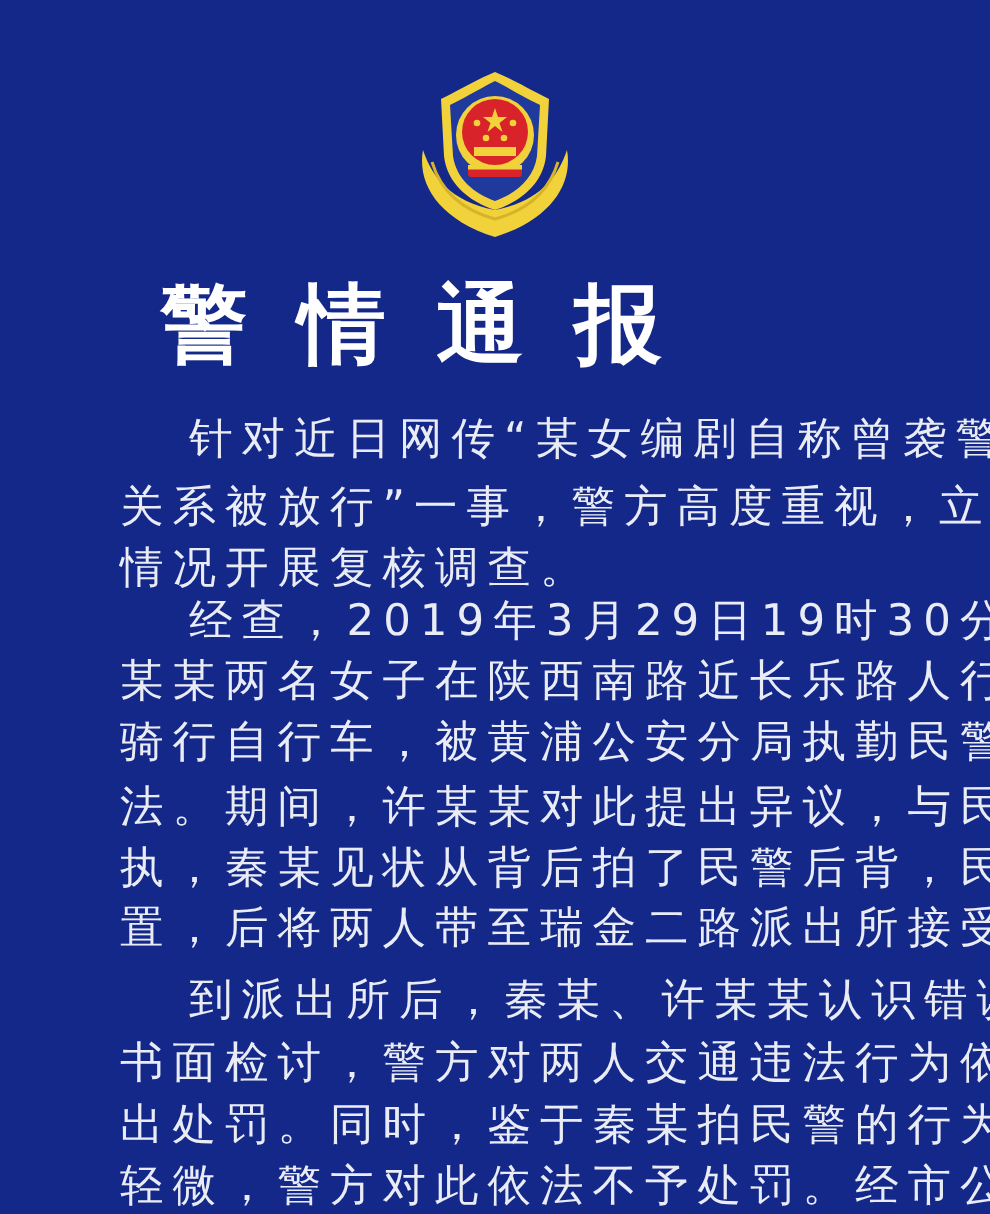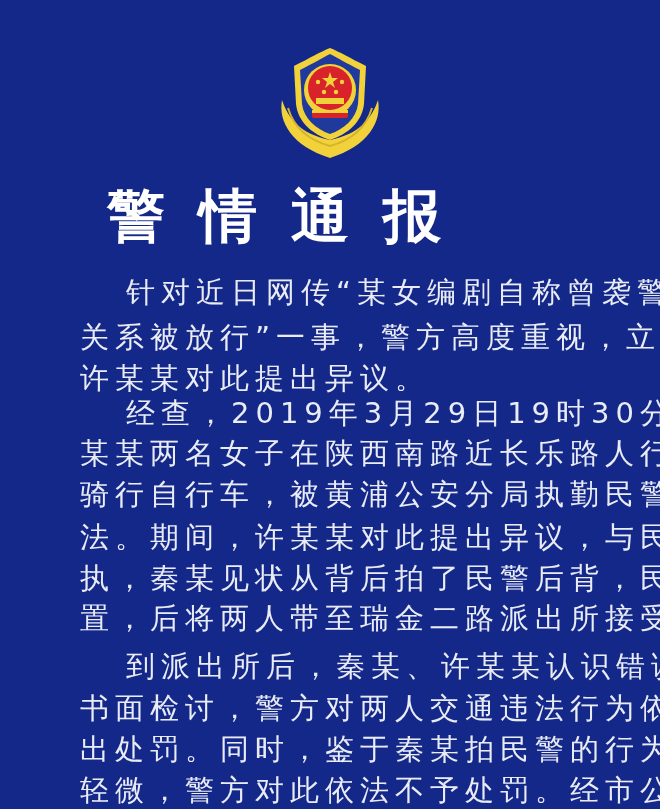--- a/index.html
+++ b/index.html
@@ -57,21 +57,21 @@
     <rect x="38" y="68" width="36" height="3" fill="#f2d23a"></rect>
   </svg>
 </div>
 
 <div class="title">警情通报</div>
 
 <div class="body">
 
   <div class="line indent" style="top:272px">针对近日网传“某女编剧自称曾袭警后通过</div>
   <div class="line" style="top:317px">关系被放行”一事，警方高度重视，立即对相关</div>
-  <div class="line" style="top:358px">许某某对此提出异议。</div>
+  <div class="line" style="top:358px">情况开展复核调查。</div>
 
   <div class="line indent" style="top:393px">经查，2019年3月29日19时30分许，秦某、许</div>
   <div class="line" style="top:433px">某某两名女子在陕西南路近长乐路人行道上违法</div>
   <div class="line" style="top:474px">骑行自行车，被黄浦公安分局执勤民警拦下执</div>
   <div class="line" style="top:517px">法。期间，许某某对此提出异议，与民警发生争</div>
   <div class="line" style="top:558px">执，秦某见状从背后拍了民警后背，民警依法处</div>
   <div class="line" style="top:598px">置，后将两人带至瑞金二路派出所接受调查。</div>
 
   <div class="line indent" style="top:646px">到派出所后，秦某、许某某认识错误、作出</div>
   <div class="line" style="top:688px">书面检讨，警方对两人交通违法行为依法分别作</div>

